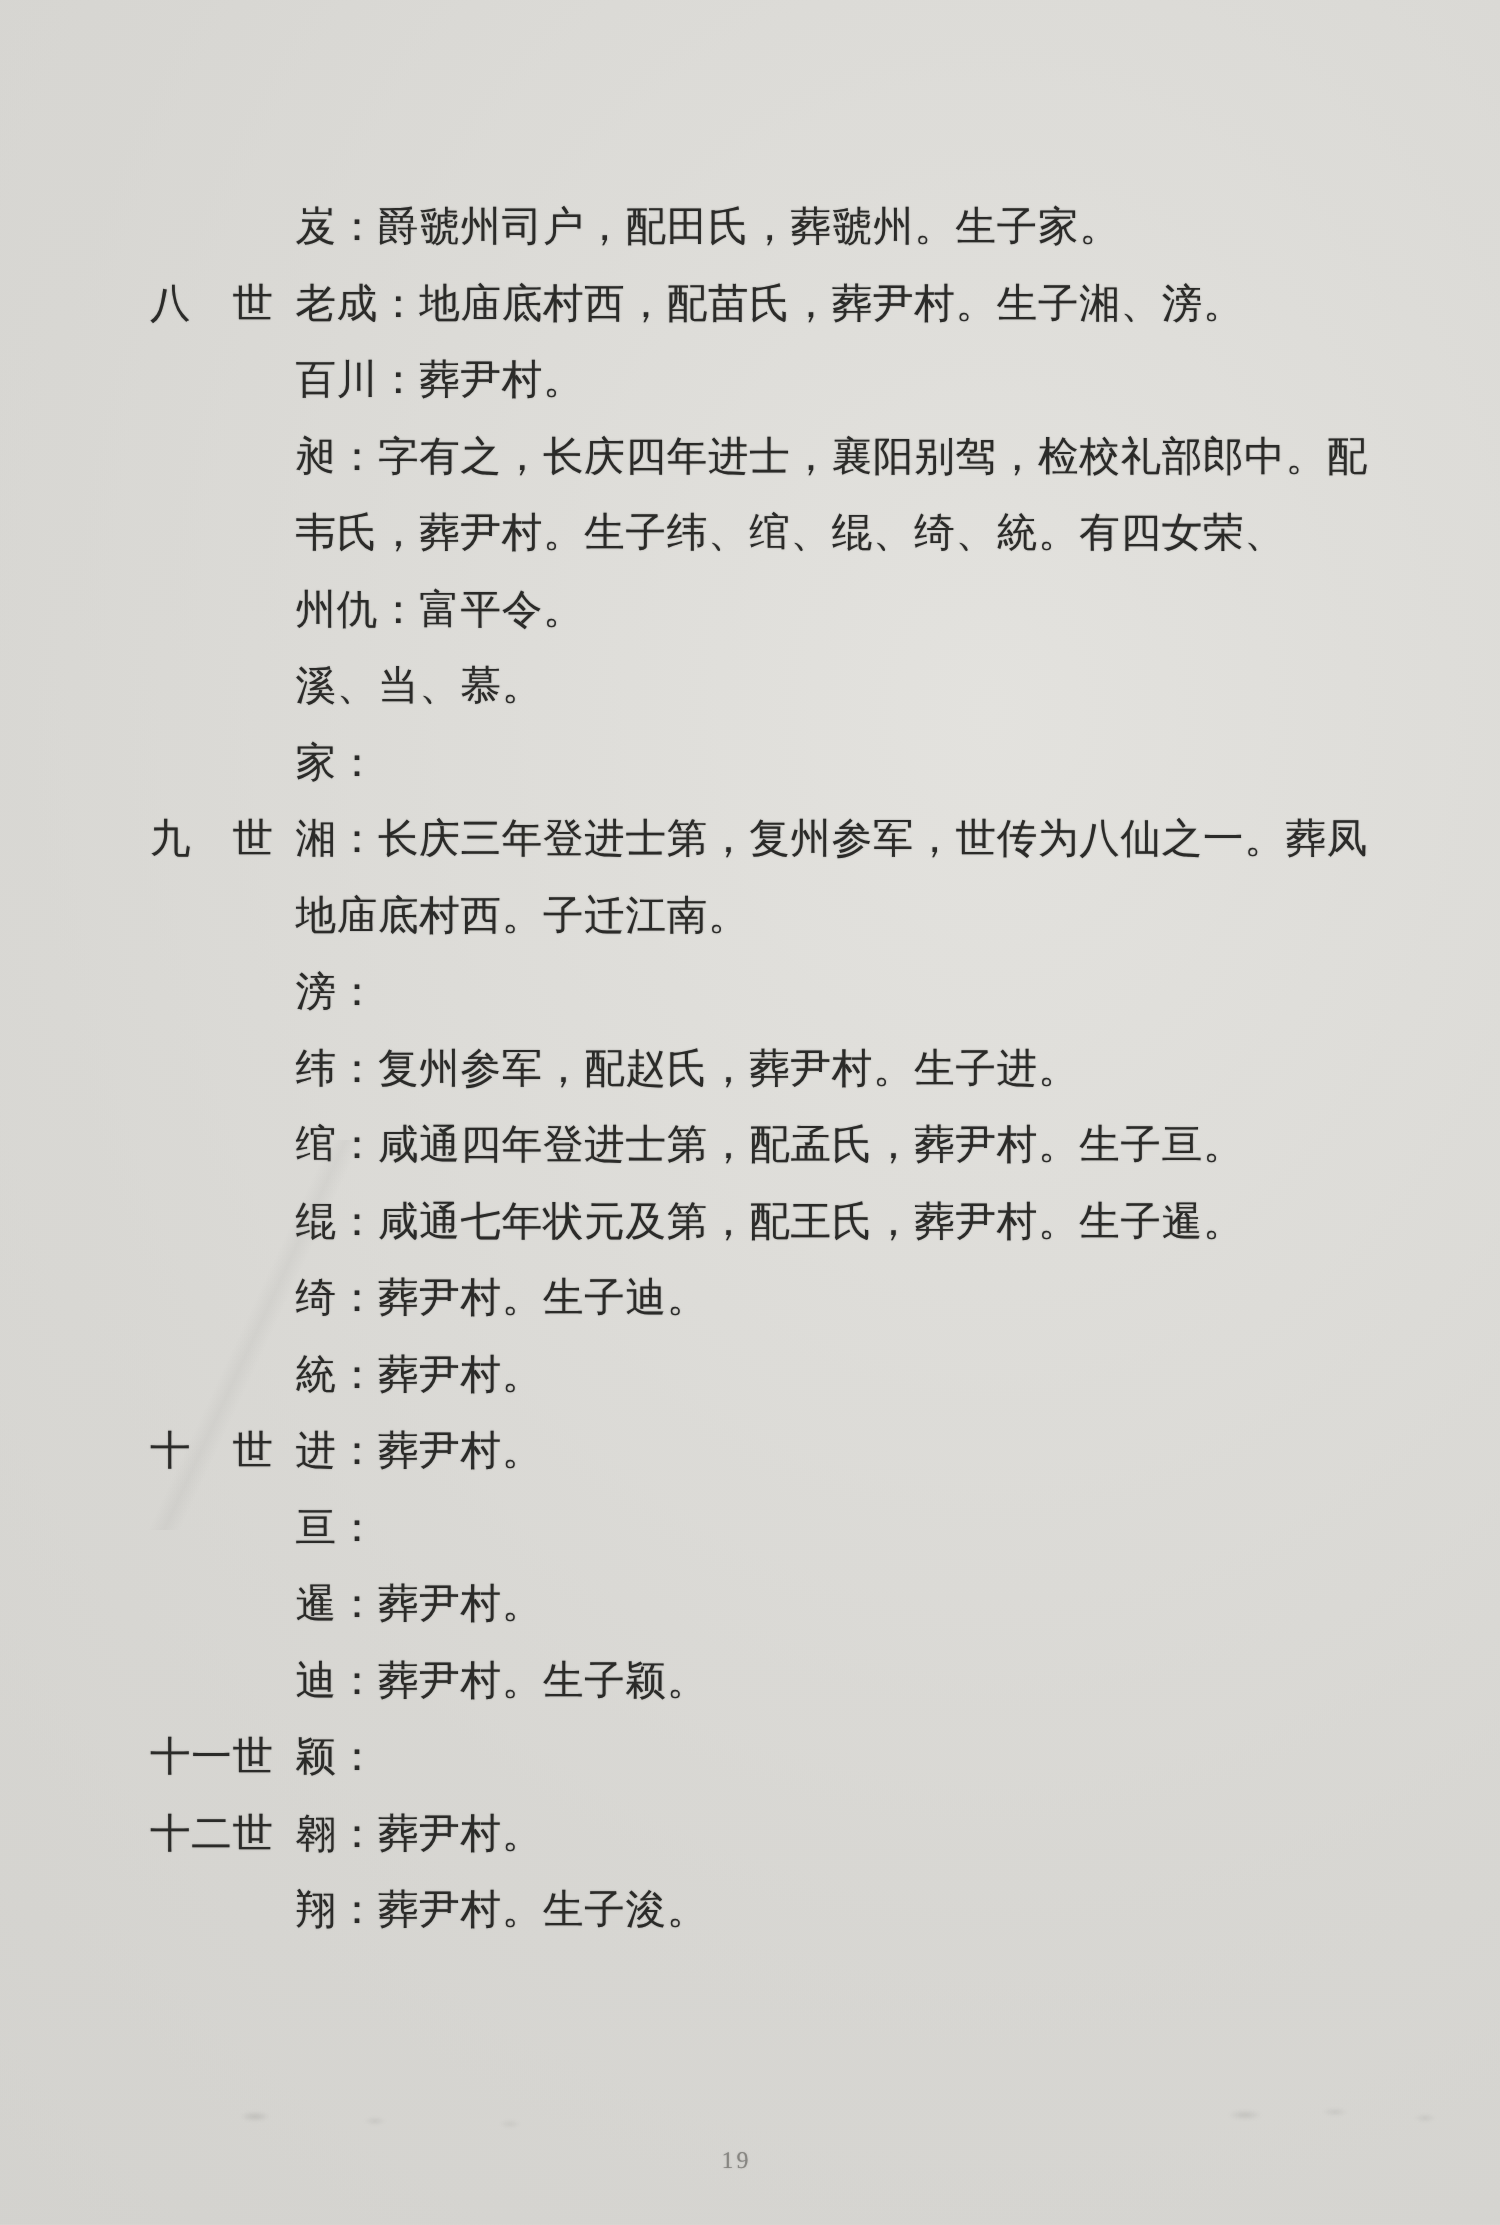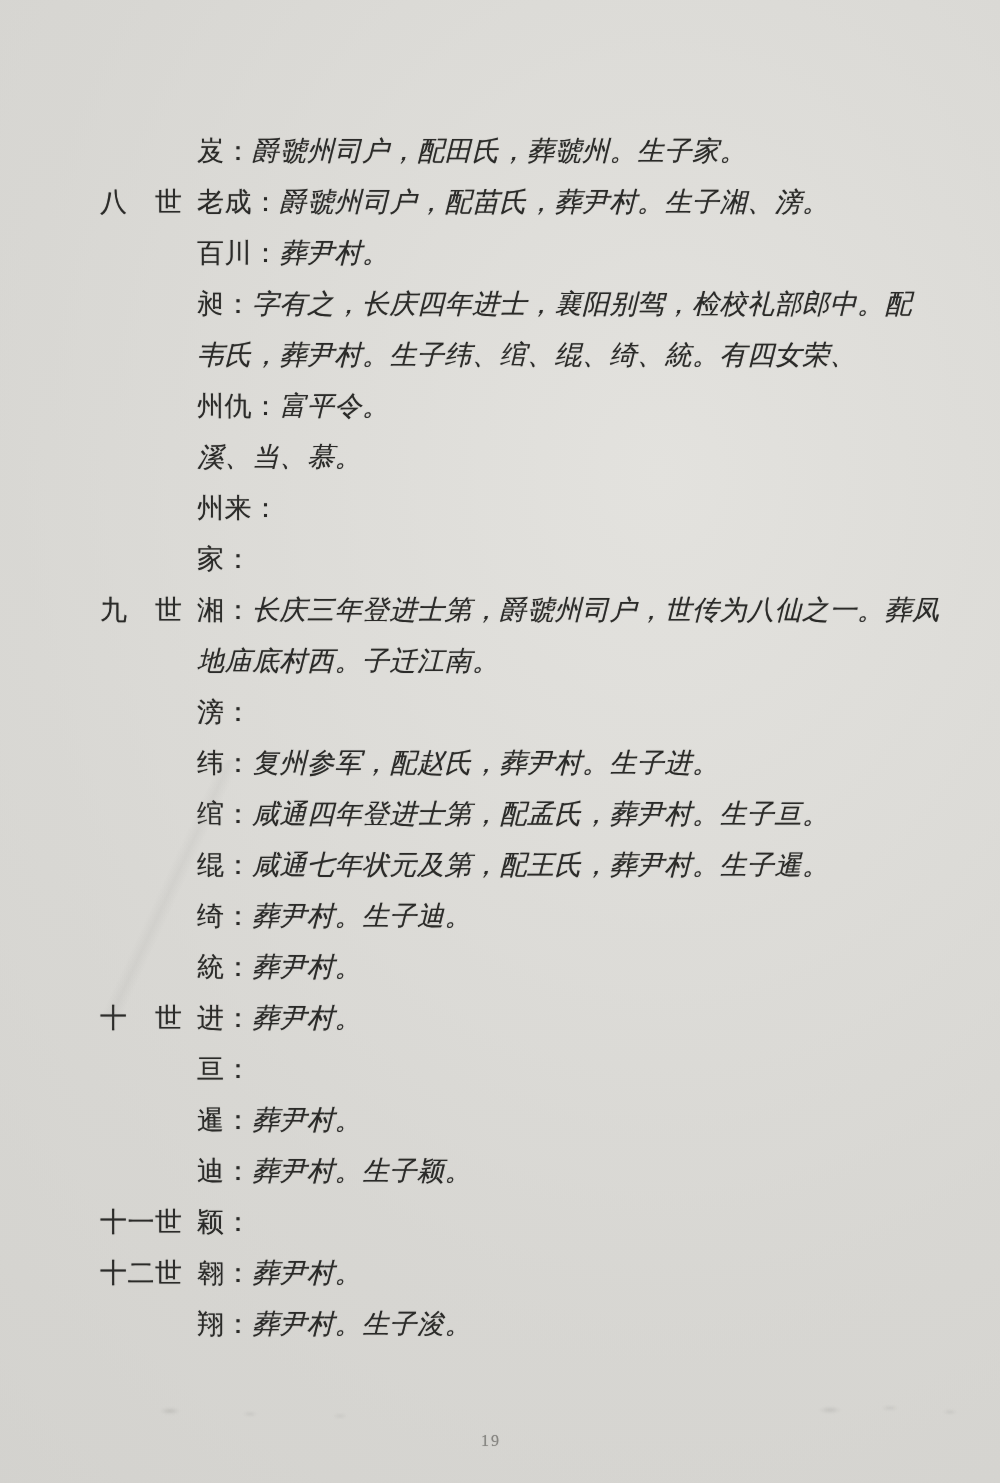--- a/index.html
+++ b/index.html
@@ -33,21 +33,21 @@
     background:linear-gradient(115deg, transparent 48%, rgba(120,120,118,0.08) 50%, transparent 52%);
   }
   .content { position:absolute; top:125px; left:0; width:1000px; }
   .line {
     display:flex; align-items:center; height:51px; padding-left:100px;
     font-size:27px; color:#2b2b29; letter-spacing:0.5px; white-space:nowrap;
     text-shadow:0 0 1px rgba(45,45,43,0.5);
   }
   .gen  { flex:0 0 97px; width:97px; }
   .name { flex:0 0 auto; }
-  .text { flex:0 0 auto;font-style:italic; }
+  .text { flex:0 0 auto; }
   .cont { }
   .footer {
     position:absolute; top:1397px; left:481px;
     font-size:16px; color:#878682; letter-spacing:2px;
     text-shadow:0 0 1px rgba(110,110,106,0.5);
     margin-top:35px;
   }
 </style>
 </head>
 <body>
@@ -56,21 +56,21 @@
   <div class="content">
 
     <div class="line">
       <span class="gen"></span>
       <span class="name">岌：</span>
       <span class="text">爵虢州司户，配田氏，葬虢州。生子家。</span>
     </div>
     <div class="line">
       <span class="gen">八　世</span>
       <span class="name">老成：</span>
-      <span class="text">爵虢州司户，配苗氏，葬尹村。生子湘、滂。</span>
+      <span class="text">地庙底村西，配苗氏，葬尹村。生子湘、滂。</span>
     </div>
     <div class="line">
       <span class="gen"></span>
       <span class="name">百川：</span>
       <span class="text">葬尹村。</span>
     </div>
     <div class="line">
       <span class="gen"></span>
       <span class="name">昶：</span>
       <span class="text">字有之，长庆四年进士，襄阳别驾，检校礼部郎中。配</span>
@@ -85,32 +85,27 @@
       <span class="name">州仇：</span>
       <span class="text">富平令。</span>
     </div>
     <div class="line cont">
       <span class="gen"></span>
       <span class="name"></span>
       <span class="text">溪、当、慕。</span>
     </div>
     <div class="line">
       <span class="gen"></span>
-      <span class="name">州来：</span>
-      <span class="text"></span>
-    </div>
-    <div class="line">
-      <span class="gen"></span>
       <span class="name">家：</span>
       <span class="text"></span>
     </div>
     <div class="line">
       <span class="gen">九　世</span>
       <span class="name">湘：</span>
-      <span class="text">长庆三年登进士第，爵虢州司户，世传为八仙之一。葬凤</span>
+      <span class="text">长庆三年登进士第，复州参军，世传为八仙之一。葬凤</span>
     </div>
     <div class="line cont">
       <span class="gen"></span>
       <span class="name"></span>
       <span class="text">地庙底村西。子迁江南。</span>
     </div>
     <div class="line">
       <span class="gen"></span>
       <span class="name">滂：</span>
       <span class="text"></span>

